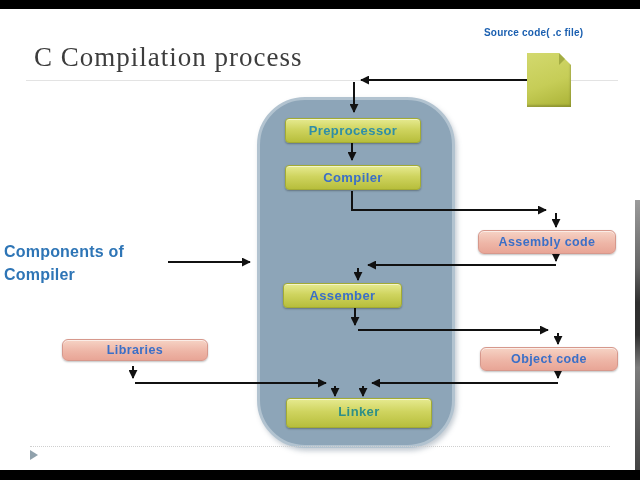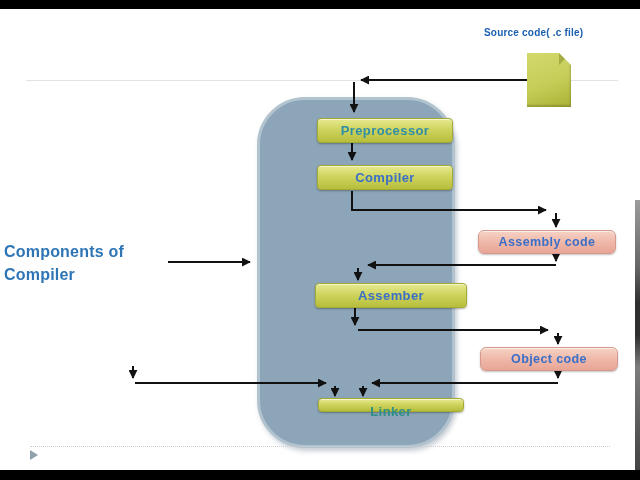--- a/index.html
+++ b/index.html
@@ -26,29 +26,29 @@
        transform:translateX(0);border-left-color:rgba(130,140,40,.55);}
 
   .container{position:absolute;left:257px;top:97px;width:198px;height:351px;
              background:#8da5b8;border:3px solid #b2c3d0;border-radius:48px;
              box-shadow:2px 3px 5px rgba(90,110,130,.35);box-sizing:border-box;}
 
   .stage,.artifact{position:absolute;box-sizing:border-box;text-align:center;
                    font-weight:bold;letter-spacing:.4px;}
   .stage{background:linear-gradient(180deg,#e6ea90 0%,#cfd45f 45%,#b7be3c 100%);
          border:1px solid #a3ab33;border-radius:4px;font-size:13px;
-         box-shadow:inset 0 1px 0 rgba(255,255,255,.55),0 1px 2px rgba(0,0,0,.3);margin-left:32px;}
+         box-shadow:inset 0 1px 0 rgba(255,255,255,.55),0 1px 2px rgba(0,0,0,.3);}
   .artifact{background:linear-gradient(180deg,#f6d3c5 0%,#eeb6a7 55%,#e8a596 100%);
             border:1px solid #d6988c;border-radius:6px;font-size:12.5px;color:#3b6fc7;
             box-shadow:inset 0 1px 0 rgba(255,255,255,.6),0 1px 2px rgba(0,0,0,.25);}
 
   .stage.preprocessor{left:285px;top:118px;width:136px;height:25px;line-height:24px;color:#2f8ea6;}
   .stage.compiler   {left:285px;top:165px;width:136px;height:25px;line-height:24px;color:#3b6fc7;}
-  .stage.assembler  {left:283px;top:283px;width:152px;height:25px;line-height:24px;color:#3b6fc7;}
-  .stage.linker     {left:286px;top:398px;width:146px;height:14px;line-height:25px;color:#2d8f88;}
+  .stage.assembler  {left:283px;top:283px;width:119px;height:25px;line-height:24px;color:#3b6fc7;}
+  .stage.linker     {left:286px;top:398px;width:146px;height:30px;line-height:25px;color:#2d8f88;}
 
   .artifact.assembly {left:478px;top:230px;width:138px;height:24px;line-height:22px;}
   .artifact.object   {left:480px;top:347px;width:138px;height:24px;line-height:22px;}
   .artifact.libraries{left:62px; top:339px;width:146px;height:22px;line-height:20px;}
 
   .note{position:absolute;left:4px;top:240px;font-size:16px;font-weight:bold;
         color:#2e75b6;line-height:23px;letter-spacing:.2px;}
 
   svg.arrows{position:absolute;left:0;top:0;width:640px;height:480px;pointer-events:none;}
 
@@ -61,20 +61,21 @@
               background:linear-gradient(180deg,#8a8a8a 0%,#4a4a4a 25%,#0a0a0a 38%,
                          #0a0a0a 50%,#666 62%,#3a3a3a 85%,#222 100%);opacity:.85;}
 </style>
 </head>
 <body>
 
 <div class="screen">
 
   <div class="bar top"></div>
 
+  <div class="title">C Compilation process</div>
   <div class="title-rule"></div>
 
   <div class="source-label">Source code( .c file)</div>
   <div class="doc">
     <div class="fold"></div>
   </div>
 
   <div class="container"></div>
 
   <svg class="arrows" viewBox="0 0 640 480">
@@ -105,20 +106,21 @@
     </g>
   </svg>
 
   <div class="stage preprocessor">Preprocessor</div>
   <div class="stage compiler">Compiler</div>
   <div class="stage assembler">Assember</div>
   <div class="stage linker">Linker</div>
 
   <div class="artifact object">Object code</div>
   <div class="artifact assembly">Assembly code</div>
+  <div class="artifact libraries">Libraries</div>
 
   <div class="note">
     <div>Components of</div>
     <div>Compiler</div>
   </div>
 
   <div class="footer-rule"></div>
   <div class="play"></div>
   <div class="edge-strip"></div>
 

